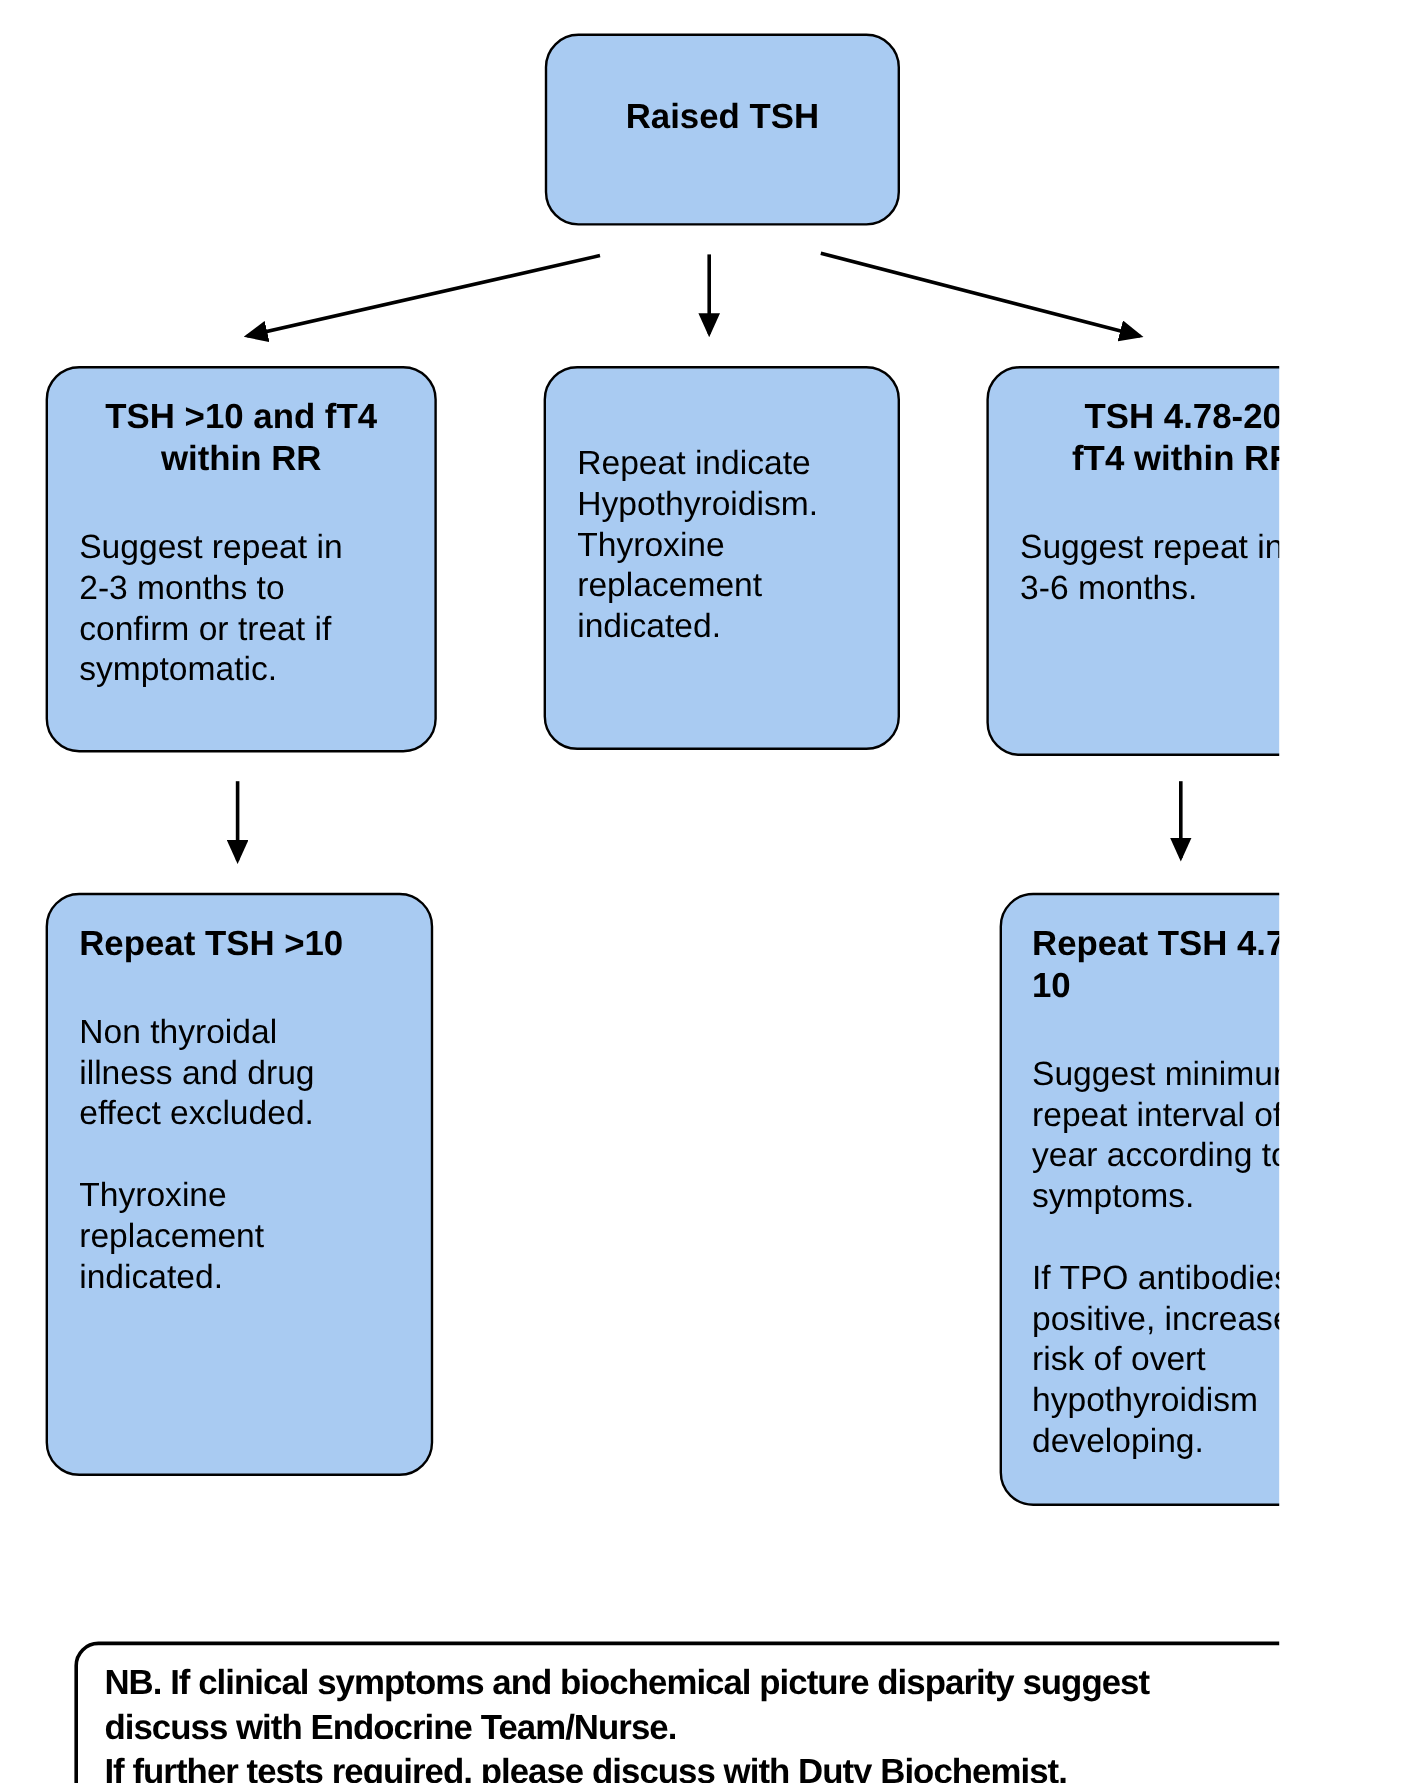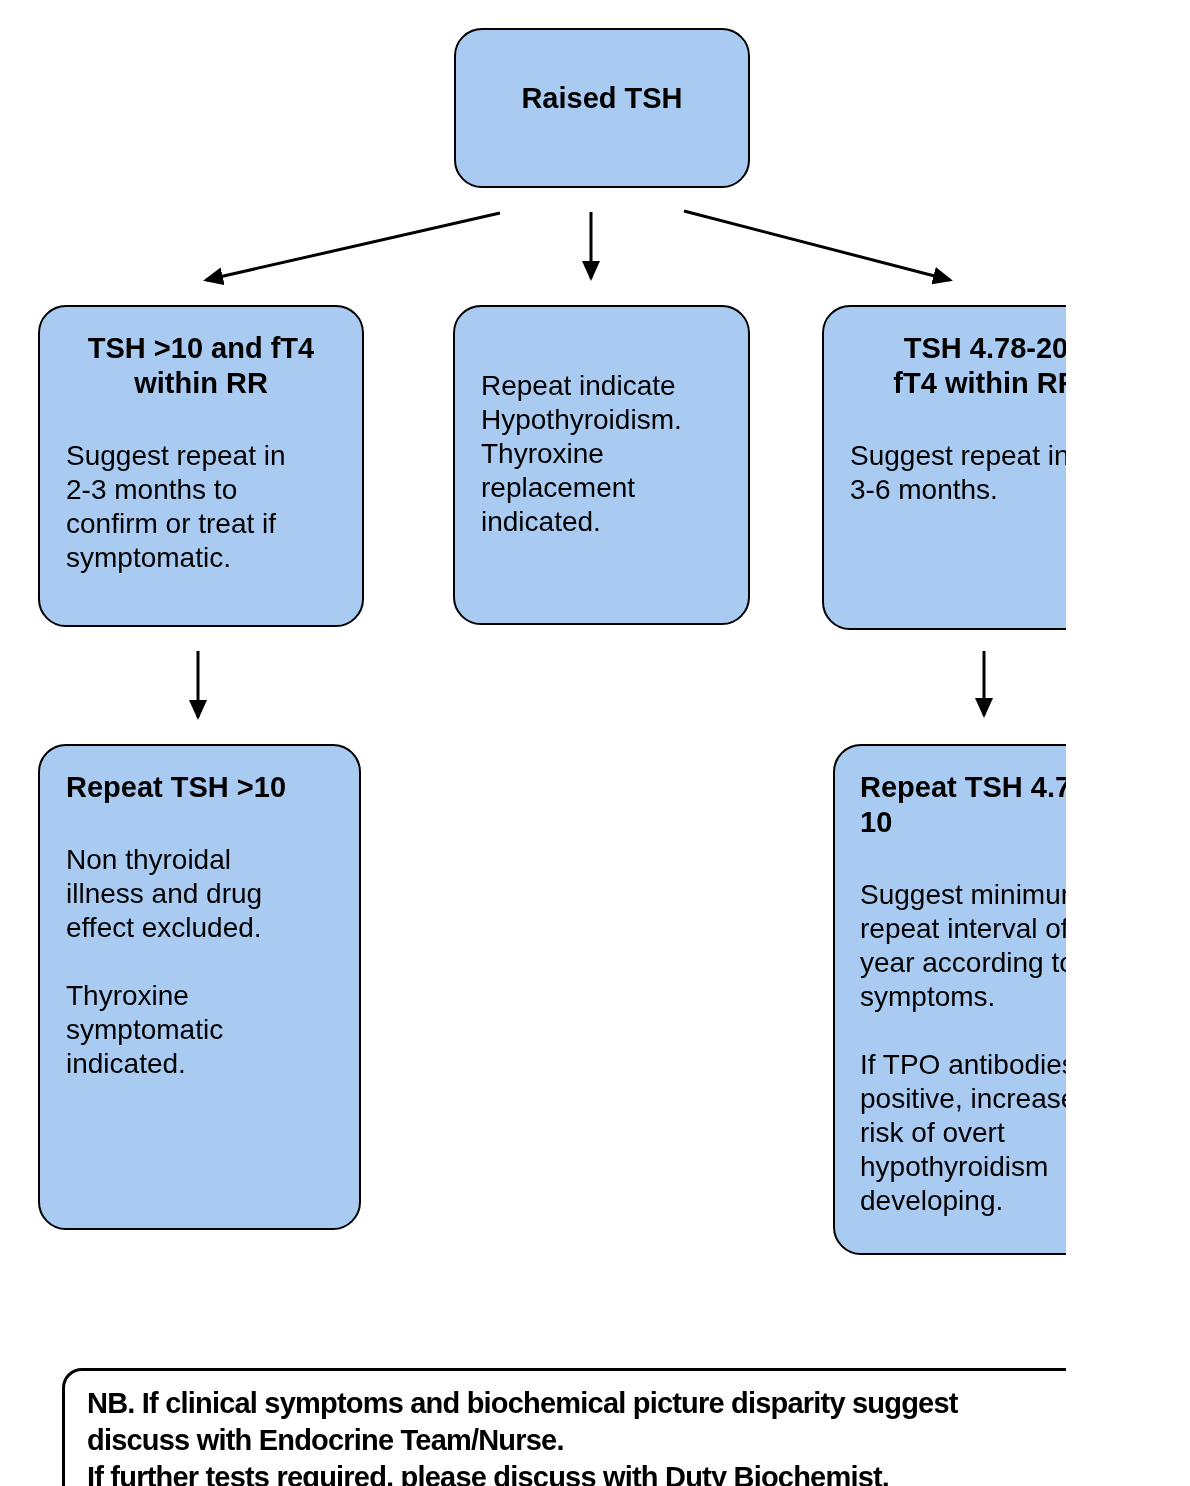--- a/index.html
+++ b/index.html
@@ -129,21 +129,21 @@
 3-6 months.</div>
   </div>
 
   <div class="node box-lleft">
     <div class="title">Repeat TSH &gt;10</div>
     <div class="body">Non thyroidal
 illness and drug
 effect excluded.
 
 Thyroxine
-symptomatic
+replacement
 indicated.</div>
   </div>
 
   <div class="node box-lright">
     <div class="title">Repeat TSH 4.78-
 10</div>
     <div class="body">Suggest minimum
 repeat interval of 1
 year according to
 symptoms.

